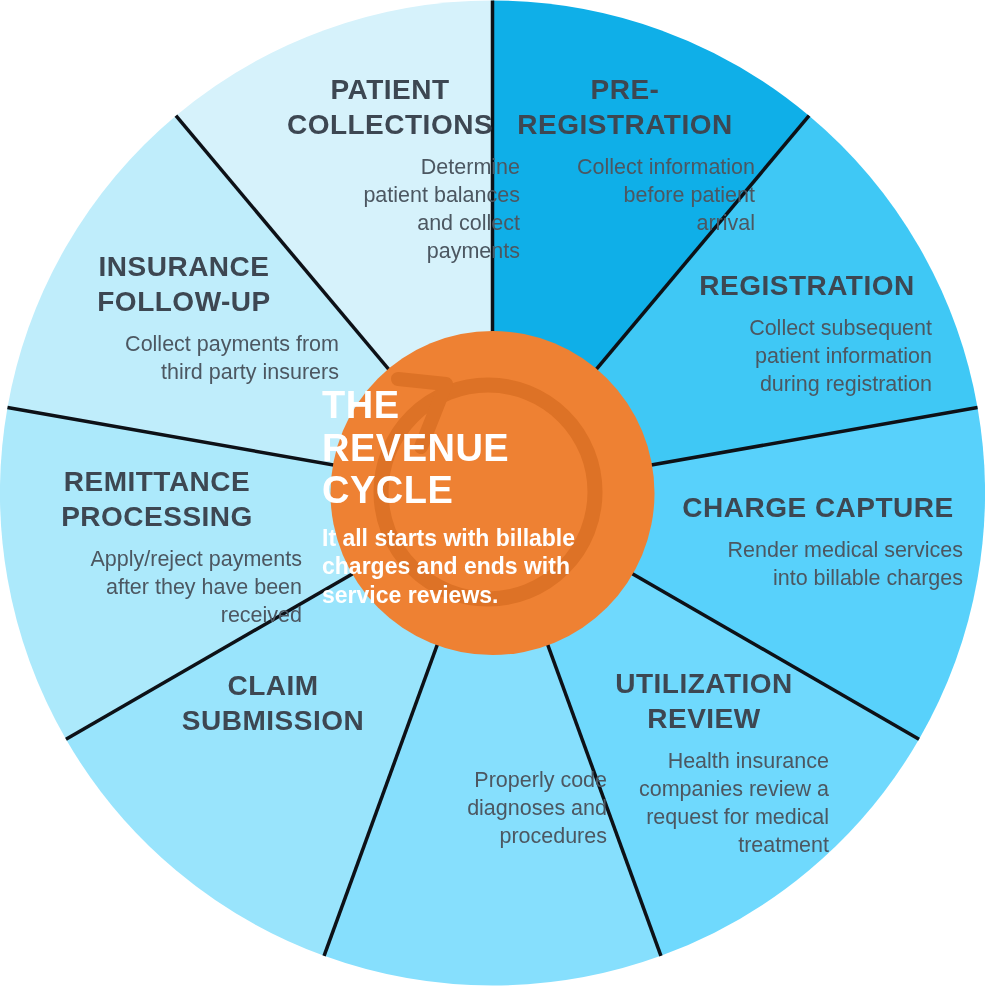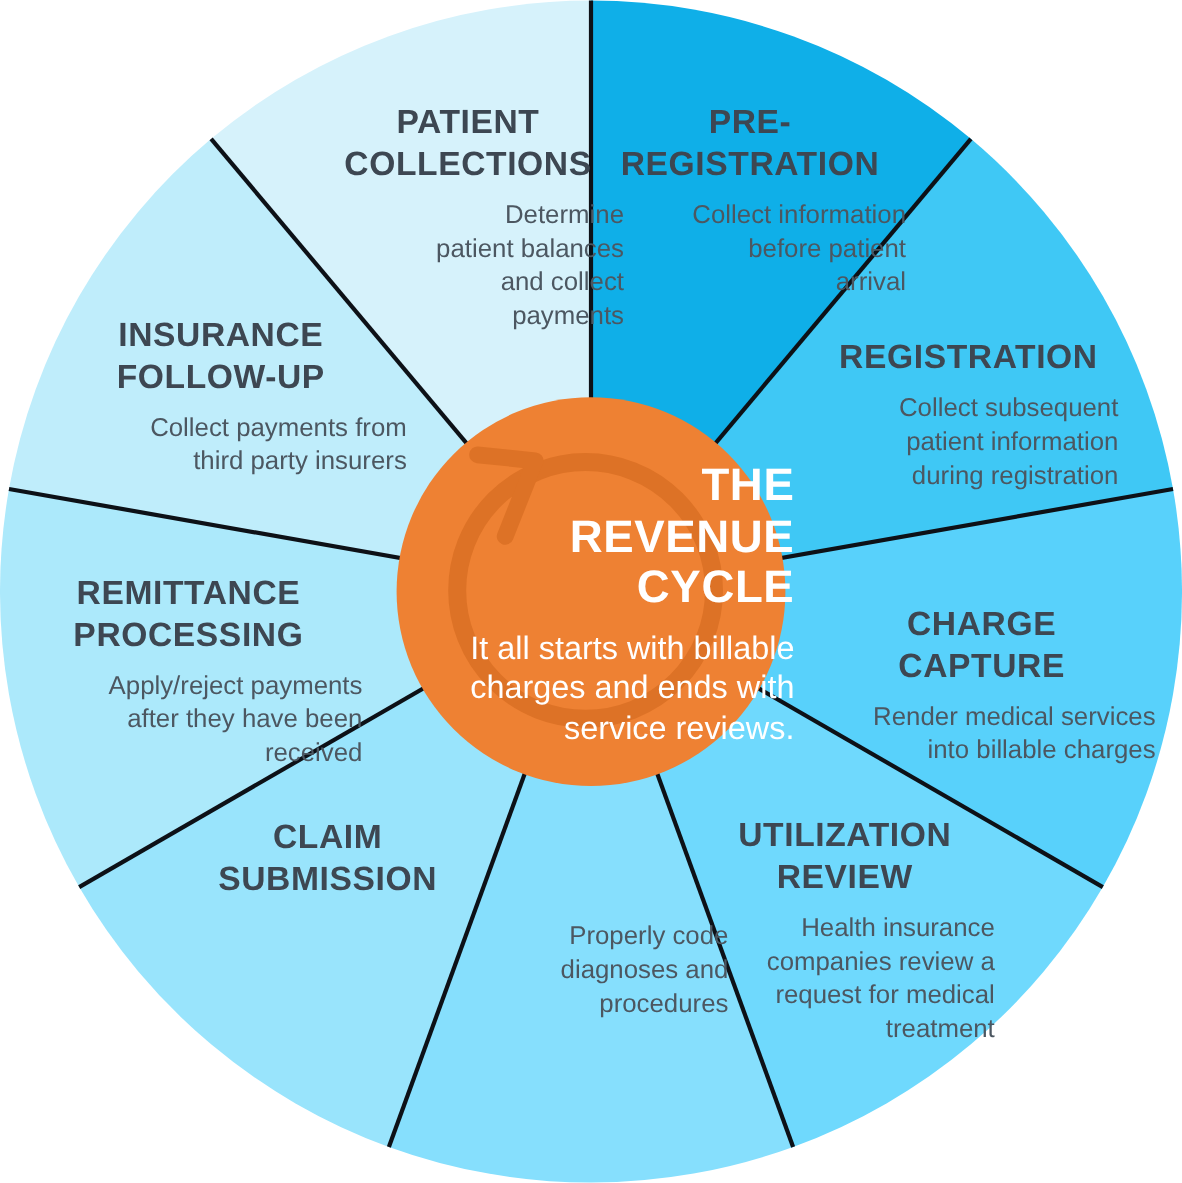--- a/index.html
+++ b/index.html
@@ -12,21 +12,21 @@
   }
   .stage svg { position:absolute; left:0; top:0; }
 
   .seg-label {
     position:absolute;
     transform:translateX(-50%);
     text-align:center;
     pointer-events:none;
   }
   .seg-title {
-    margin:12px;
+    margin:0;
     font-size:28px;
     font-weight:700;
     color:#3D4752;
     line-height:1.25;
     letter-spacing:0.5px;
     white-space:pre-line;
   }
   .seg-desc {
     margin:12px 0 0 0;
     font-size:21.5px;
@@ -35,36 +35,36 @@
     line-height:1.3;
     white-space:pre-line;
     text-align:right;
   }
 
   .center-label {
     position:absolute;
     left:492px; top:384px;
     width:340px;
     transform:translateX(-50%);
-    text-align:right;
+    text-align:left;
     color:#ffffff;
     pointer-events:none;
   }
   .center-title {
     margin:0;
     font-size:38px;
     font-weight:700;
     line-height:1.12;
     letter-spacing:0.5px;
     white-space:pre-line;
   }
   .center-sub {
     margin:12px 0 16px 0;
-    font-size:27px;
-    font-weight:400;
+    font-size:23px;
+    font-weight:700;
     line-height:1.24;
     white-space:pre-line;
   }
 
   
   .l1 { left:625px; top:72px;  width:260px; }
   .l2 { left:807px; top:268px; width:250px; }
   .l3 { left:818px; top:490px; width:290px; }
   .l4 { left:704px; top:666px; width:250px; }
   .l5 { left:492px; top:755px; width:230px; }

